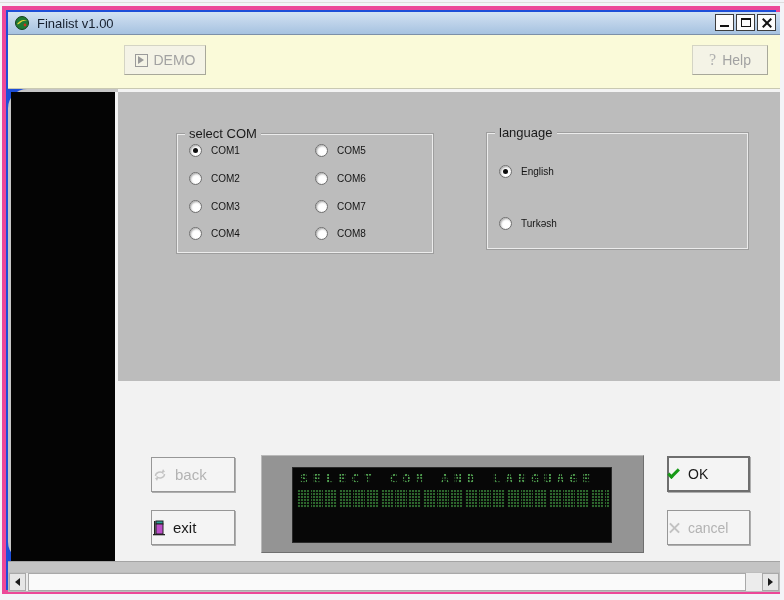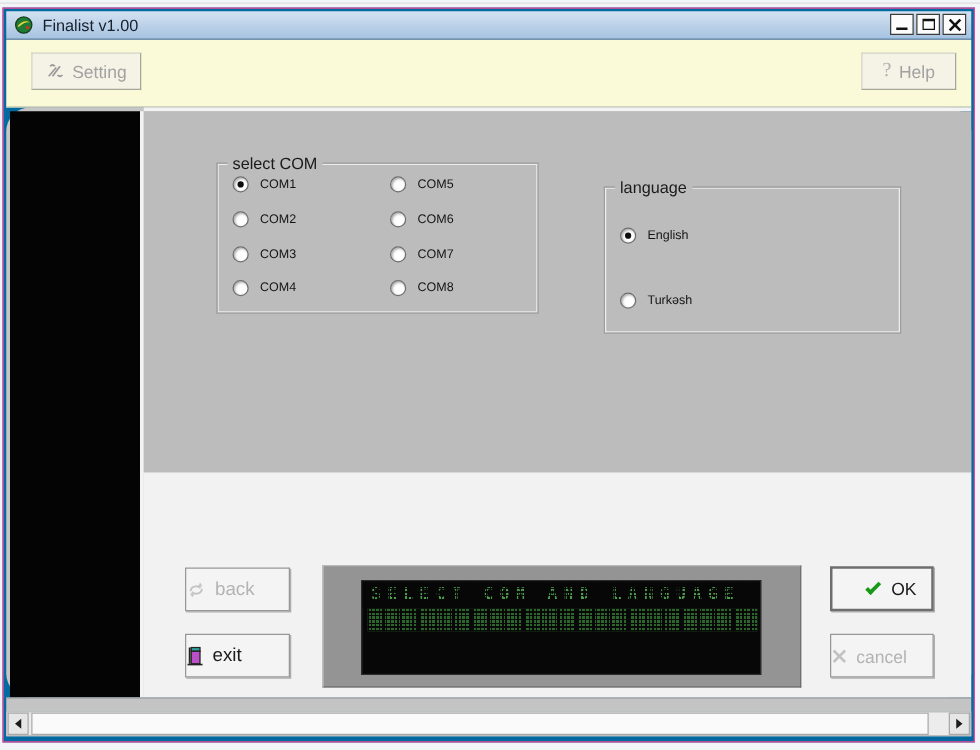--- a/index.html
+++ b/index.html
@@ -8,21 +8,21 @@
     position:relative;
     font-family:"Liberation Sans","DejaVu Sans",sans-serif;
     background:#f3f4f8;
     overflow:hidden;
   }
   .bg-line { position:absolute; left:0; top:2px; width:784px; height:1px; background:#dddddd; }
 
   
   .window {
     position:absolute; left:2px; top:6px; width:778px; height:588px;
-    background:#0369a1; border:1px solid #ec4899;
+    background:#1d4ed8; border:4px solid #ec4899;
   }
 
   
   .titlebar {
     position:absolute; left:2px; top:2px; width:772px; height:23px;
     background:linear-gradient(#d3e2f2,#a6c2e0);
     border-bottom:1px solid #7c90a8;
     display:flex; align-items:center; padding-left:6px;
   }
   .app-icon { width:16px; height:16px; margin-right:7px; flex:0 0 auto; }
@@ -64,21 +64,21 @@
   .content { position:absolute; left:110px; top:0; right:0; bottom:0; border-top:3px solid #f3f3f3; }
   .content-top { position:absolute; left:0; top:0; right:0; height:289px; background:#bcbcbc; }
   .content-bottom { position:absolute; left:0; top:289px; right:0; bottom:0; background:#f2f2f2; }
 
   
   .groupbox {
     position:absolute; border:1px solid #9e9e9e;
     box-shadow:inset 1px 1px 0 #ececec, inset -1px -1px 0 #ececec;
   }
   .gb-com { left:58px; top:41px; width:258px; height:121px; }
-  .gb-lang { left:368px; top:60px; width:238px; height:118px; }
+  .gb-lang { left:368px; top:40px; width:263px; height:118px; }
   .gb-title {
     position:absolute; top:-8px; left:8px; background:#bcbcbc;
     padding:0 4px; font-size:13px; color:#1a1a1a; line-height:15px;
   }
   .opt { position:absolute; display:flex; align-items:center; gap:9px; }
   .radio {
     width:13px; height:13px; border-radius:50%; background:#fff;
     border:1px solid #6e6e6e; box-shadow:inset 1px 1px 2px rgba(0,0,0,.35);
     position:relative; flex:0 0 auto;
   }
@@ -91,21 +91,21 @@
   
   .btn {
     position:absolute; background:#f4f4f4; border:1px solid #979797;
     box-shadow:1px 1px 0 rgba(90,90,90,.45);
     display:flex; align-items:center; gap:7px;
     font-size:15px; color:#1a1a1a;
   }
   .btn.disabled { color:#b3b3b3; }
   .btn-back { left:33px; top:365px; width:84px; height:35px; }
   .btn-exit { left:33px; top:418px; width:84px; height:35px; }
-  .btn-ok   { left:549px; top:364px; width:83px; height:36px; border:2px solid #6e6e6e; font-size:14px;padding-left:28px; }
+  .btn-ok   { left:549px; top:364px; width:83px; height:36px; border:2px solid #6e6e6e; font-size:14px; }
   .btn-cancel { left:549px; top:418px; width:83px; height:35px; font-size:14px; }
   .check-icon {
     width:12px; height:6px; border-left:3px solid #189a18; border-bottom:3px solid #189a18;
     transform:rotate(-45deg) translateY(-2px);
   }
   .x-icon { position:relative; width:13px; height:13px; }
   .x-icon::before,.x-icon::after {
     content:""; position:absolute; left:0; top:5.5px; width:13px; height:2px; background:#c2c2c2;
   }
   .x-icon::before { transform:rotate(45deg); }
@@ -173,25 +173,25 @@
           <span class="glyph-max"></span>
         </div>
       <div class="win-btn">
         <span class="glyph-close-a"></span>
         <span class="glyph-close-b"></span>
       </div>
     </div>
   </div>
 
   <div class="toolbar">
-    <div class="tb-btn tb-setting">
-      <svg width="15" height="14" viewBox="0 0 15 14">
-        <path d="M2 11 L8 4 M5 11 L11 3 M3 3 q2 -2 4 0 M9 10 q2 2 4 0" stroke="#9a9a9a" fill="none" stroke-width="1.4"></path>
-      </svg>
-      <span>Setting</span>
+    <div class="tb-btn tb-demo">
+      <span class="demo-icon">
+          <span class="demo-tri"></span>
+        </span>
+      <span>DEMO</span>
     </div>
     <div class="tb-btn tb-help">
       <span class="help-q">?</span>
       <span>Help</span>
     </div>
   </div>
 
   <div class="client">
     <div class="side-panel"></div>
     <div class="divider"></div>

